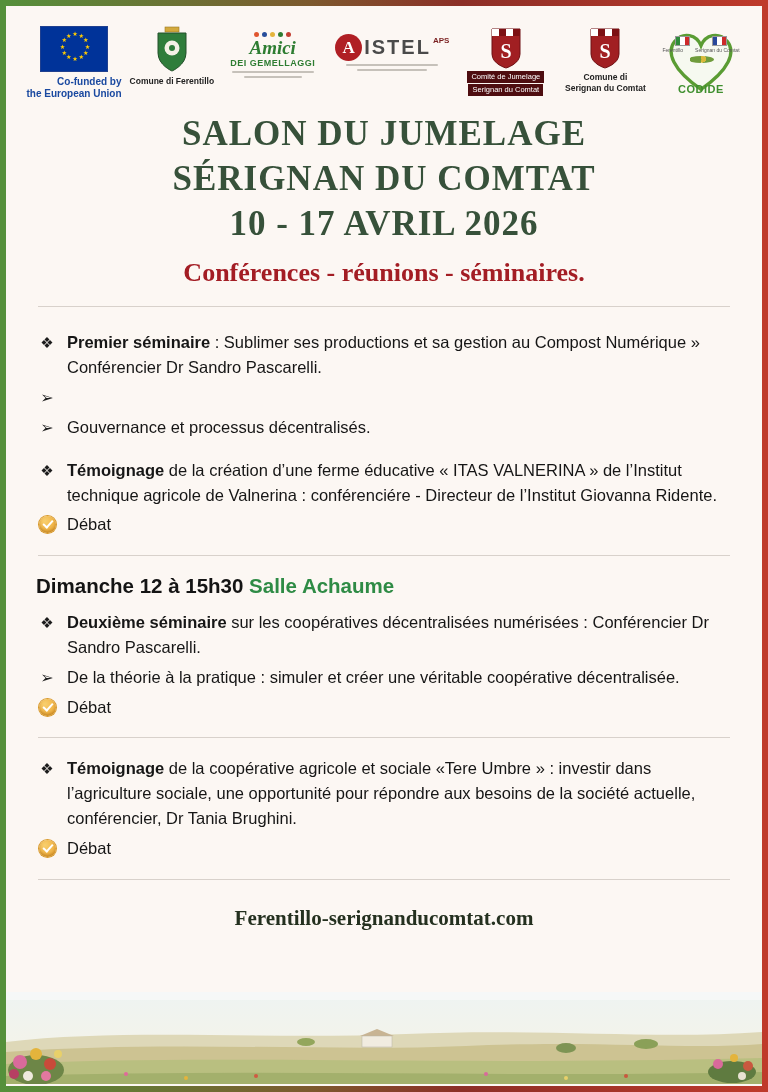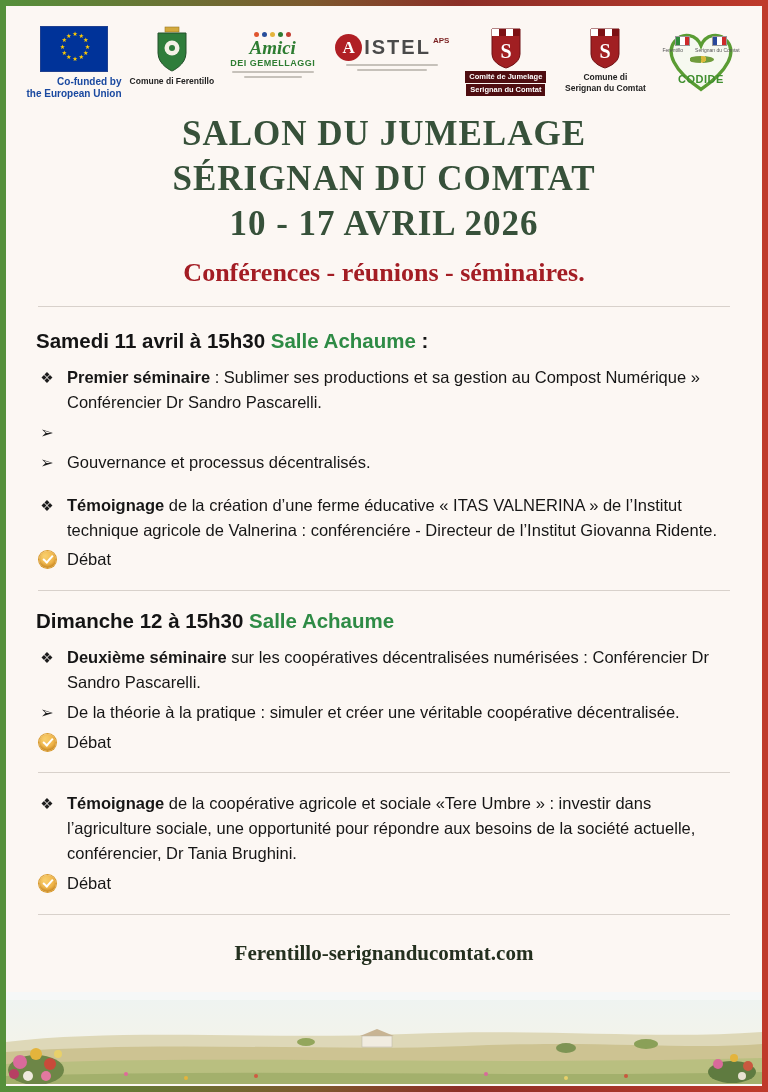--- a/index.html
+++ b/index.html
@@ -32,33 +32,33 @@
   .gem-amici{font:italic 700 19px "Liberation Serif",serif;color:#2e7d32;line-height:1;}
   .gem-sub{font-size:9px;font-weight:700;color:#2e7d32;letter-spacing:.5px;margin-top:1px;}
   .faux-line{height:2px;background:#c6c1ba;border-radius:1px;margin-top:3px;}
   .aistel{width:122px;padding-top:8px;}
   .aistel-row{display:flex;align-items:center;gap:2px;}
   .aistel-a{width:27px;height:27px;border-radius:50%;background:#b01f24;color:#fff;
     font:700 17px "Liberation Serif",serif;display:flex;align-items:center;justify-content:center;}
   .aistel-rest{font:700 20px "Liberation Sans",sans-serif;color:#4a4a4a;letter-spacing:2px;}
   .aistel-aps{font-size:8px;font-weight:700;color:#7a1f1f;align-self:flex-start;margin-top:2px;}
   .shield-logo{width:94px;}
-  .cap-dark{background:#4e0d10;color:#fff;font-size:7.5px;font-weight:700;padding:1px 4px;line-height:1.3;margin-top:1px;}
+  .cap-dark{background:#4e0d10;color:#fff;font-size:7.5px;font-weight:400;padding:1px 4px;line-height:1.3;margin-top:1px;}
   .codide{width:86px;position:relative;}
   .codide-overlay{position:absolute;inset:0;display:flex;flex-direction:column;align-items:center;}
   .codide-flags{display:flex;gap:22px;margin-top:10px;}
   .flag{width:13px;height:8px;border:0.5px solid #999;}
   .flag-it{background:linear-gradient(90deg,#2e8b3a 0 33%,#fff 33% 66%,#cd2a2a 66% 100%);}
   .flag-fr{background:linear-gradient(90deg,#27489b 0 33%,#fff 33% 66%,#cd2a2a 66% 100%);}
   .codide-names{display:flex;gap:12px;font-size:5px;color:#555;margin-top:1px;}
   .codide-olive{width:26px;height:7px;border-radius:50%;margin-top:3px;
     background:radial-gradient(circle at 30% 50%,#6f9c3c 0 30%,transparent 31%),
                radial-gradient(circle at 55% 40%,#d8b93a 0 25%,transparent 26%),
                radial-gradient(circle at 80% 55%,#6f9c3c 0 30%,transparent 31%);}
-  .codide-label{font-size:11px;font-weight:700;color:#3f8f2f;margin-top:10px;letter-spacing:.5px;}
+  .codide-label{font-size:11px;font-weight:700;color:#3f8f2f;margin-top:20px;letter-spacing:.5px;}
 
   
   .title-block{text-align:center;margin-top:12px;}
   .t-line{font:700 35px "Liberation Serif",serif;color:var(--title-green,#37513a);letter-spacing:1px;line-height:1.28;}
   .subtitle{font:700 26px "Liberation Serif",serif;color:var(--subtitle-red,#a31d24);margin-top:12px;}
 
   .divider{height:1px;background:#d8d1cb;margin:18px 2px;flex:0 0 auto;}
 
   
   .sec-h{font-size:20.5px;font-weight:700;margin:4px 0 12px;color:#141414;}
@@ -202,21 +202,20 @@
       <div class="t-line">SALON DU JUMELAGE</div>
       <div class="t-line">SÉRIGNAN DU COMTAT</div>
       <div class="t-line">10 - 17 AVRIL 2026</div>
       <div class="subtitle">Conférences - réunions - séminaires.</div>
     </div>
 
     <div class="divider"></div>
 
     <div id="sections">
         <section>
-          <h2 class="sec-h"><span>Samedi 11 avril à 15h30 </span><span class="green">Salle Achaume</span><span> :</span></h2>
           <div class="item m-diamond">
             <span class="marker">❖</span>
             <span class="txt"><b>Premier séminaire</b><span> : Sublimer ses productions et sa gestion au Compost Numérique » Conférencier Dr Sandro Pascarelli.</span></span>
           </div>
           <div class="item m-arrow">
             <span class="marker">➢</span>
           </div>
           <div class="item m-arrow">
             <span class="marker">➢</span>
             <span class="txt"><span>Gouvernance et processus décentralisés.</span></span>

